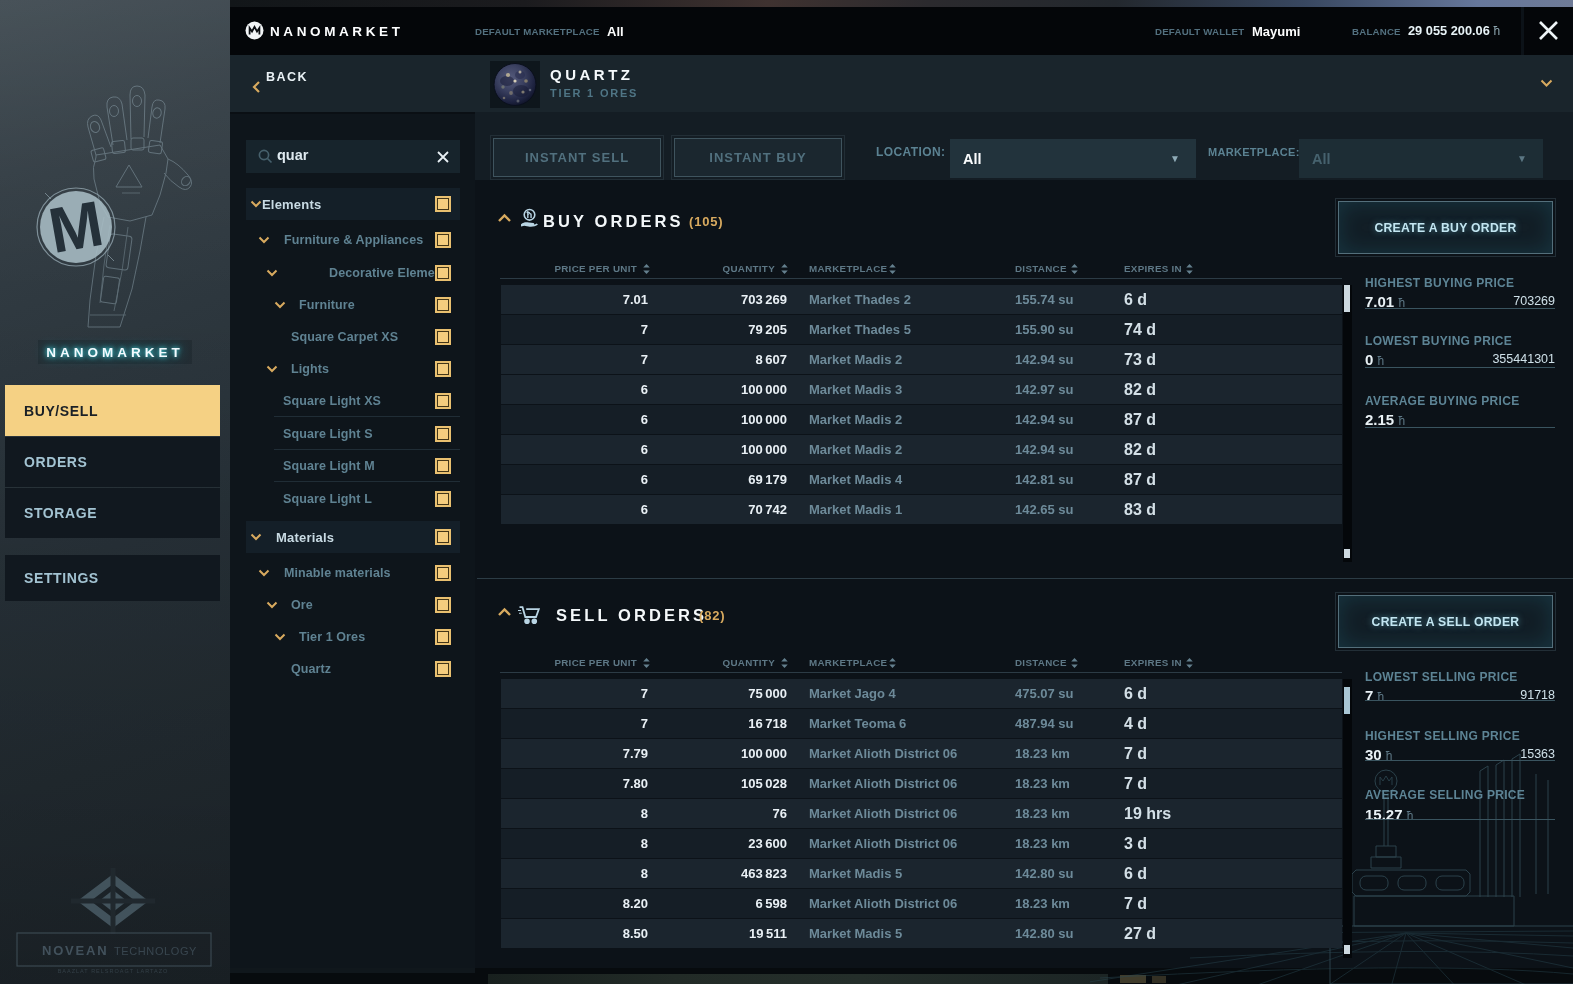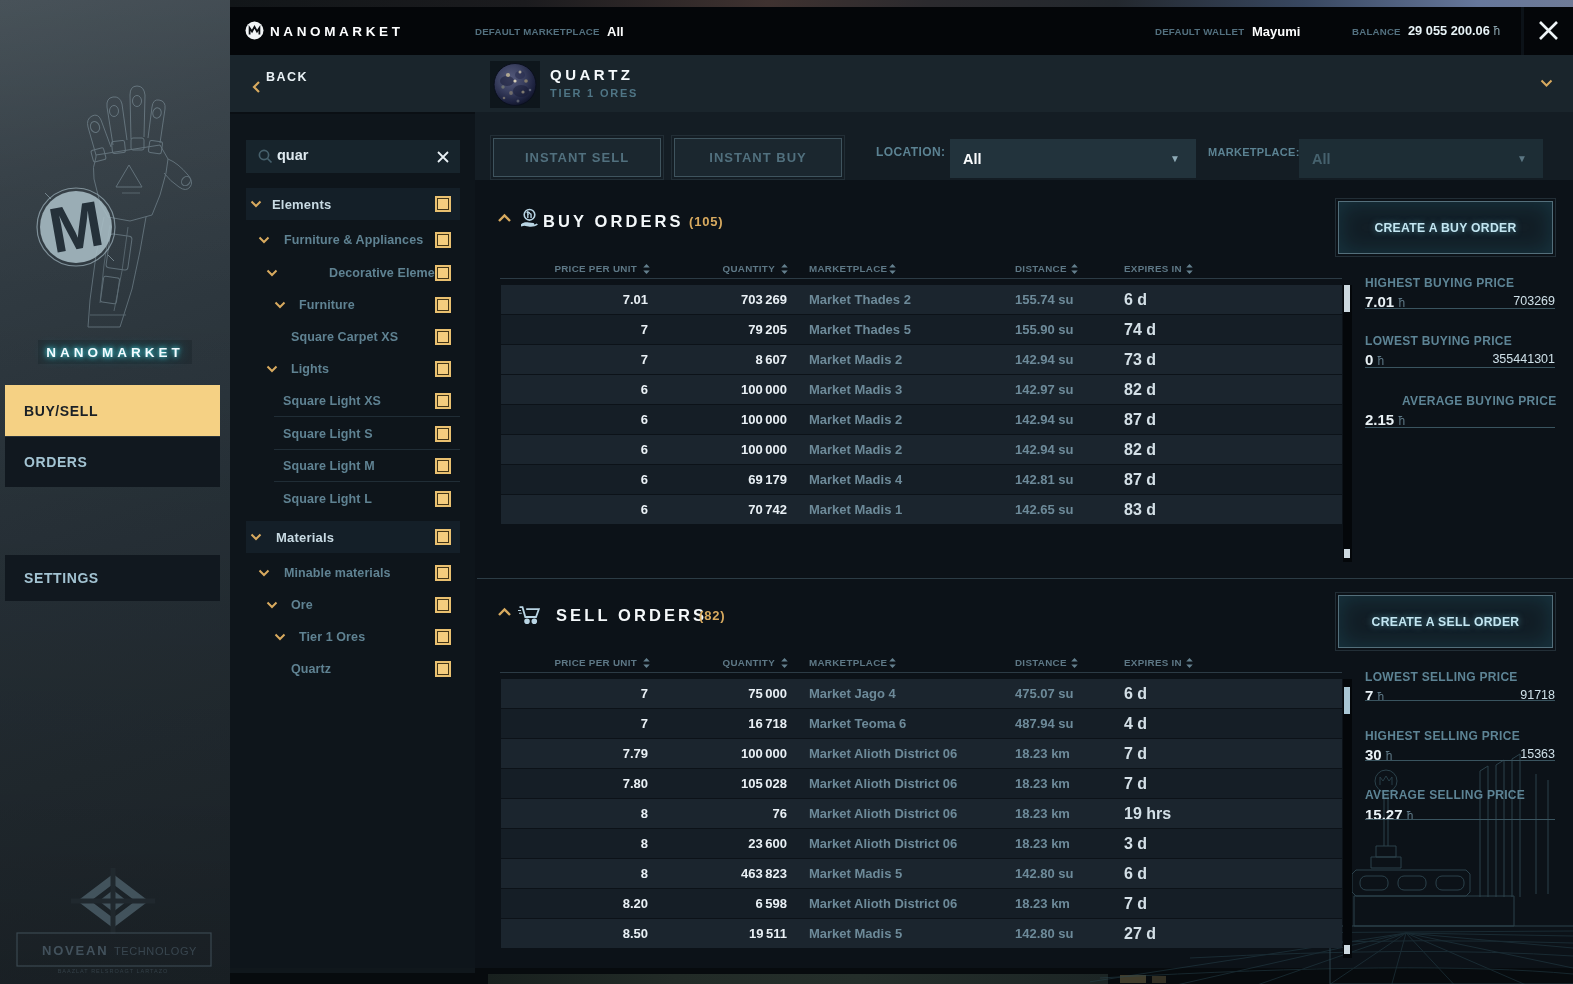--- a/index.html
+++ b/index.html
@@ -133,20 +133,21 @@
       <circle cx="76" cy="152" r="39" fill="none" stroke="#9fb4bd" stroke-width="1.2" opacity="0.7"></circle>
       <circle cx="76" cy="152" r="36" fill="#a9bdc5" opacity="0.88"></circle>
       <text x="76" y="174" text-anchor="middle" font-family="Liberation Sans, sans-serif" font-weight="bold" font-size="64" fill="#25313a" transform="rotate(-10 76 152)">M</text>
       <path d="M45 118 l6 6 M108 180 l6 6" stroke="#9fb4bd" stroke-width="1" opacity="0.6"></path>
     </g>
   </svg>
   <div class="abs" style="left:38px;top:340px;width:154px;height:24px;background:rgba(7,18,23,0.22);"></div>
   <div id="nm-side" class="abs">NANOMARKET</div>
   <div id="mi-buysell" class="menu-item">BUY/SELL</div>
   <div id="mi-orders" class="menu-item">ORDERS</div>
+  <div id="mi-storage" class="menu-item">STORAGE</div>
   <div id="mi-settings" class="menu-item">SETTINGS</div>
   <svg id="novean" class="abs" style="left:0;top:860px;" width="230" height="120" viewBox="0 0 230 120">
     <g opacity="0.6">
       <g>
         <path d="M113 19 L142 41 L113 63 L84 41 Z" fill="none" stroke="#5d7480" stroke-width="8"></path>
         <path d="M113 30 L127 41 L113 52 L99 41 Z" fill="#5d7480"></path>
         <path d="M113 37 L118 41 L113 45 L108 41 Z" fill="#232d33"></path>
         <path d="M113 8 L113 74 M71 41 L155 41" stroke="#242d33" stroke-width="5"></path>
       </g>
       <rect x="17" y="73" width="194" height="33" fill="none" stroke="#4f626d" stroke-width="1.2"></rect>
@@ -178,21 +179,21 @@
         <path d="M2 2 L12 12 M12 2 L2 12" stroke="#e8f0f4" stroke-width="1.8"></path>
       </svg>
     </div>
     <div class="abs" style="left:16px;top:76px;width:214px;height:32px;background:#141f28;"></div>
     <div class="abs" style="left:16px;top:409px;width:214px;height:32px;background:#141f28;"></div>
 
     <div class="trow" style="top:78px;">
         <svg class="chev" style="left:4px" width="12" height="8" viewBox="0 0 12 8">
           <path d="M1.5 1.5 L6 6 L10.5 1.5" fill="none" stroke="#d8aa5f" stroke-width="2"></path>
         </svg>
-        <span class="lbl1" style="margin-left:26px;">Elements</span>
+        <span class="lbl1" style="margin-left:16px;">Elements</span>
         <span class="chk"></span>
       </div>
     <div class="trow" style="top:114px;">
         <svg class="chev" style="left:12px" width="12" height="8" viewBox="0 0 12 8">
           <path d="M1.5 1.5 L6 6 L10.5 1.5" fill="none" stroke="#d8aa5f" stroke-width="2"></path>
         </svg>
         <span class="lbl2" style="margin-left:38px;">Furniture &amp; Appliances</span>
         <span class="chk"></span>
       </div>
     <div class="trow" style="top:147px;">
@@ -469,21 +470,21 @@
   </div>
 
   <div class="stat-label" style="left:1135px;top:269px;">HIGHEST BUYING PRICE</div>
   <div class="stat-price" style="top:286px;">7.01 <span class="hbar">ħ</span></div>
   <div class="stat-qty" style="top:287px;">703269</div>
   <div class="stat-line" style="top:301px;"></div>
   <div class="stat-label" style="left:1135px;top:327px;">LOWEST BUYING PRICE</div>
   <div class="stat-price" style="top:344px;">0 <span class="hbar">ħ</span></div>
   <div class="stat-qty" style="top:345px;">355441301</div>
   <div class="stat-line" style="top:360px;"></div>
-  <div class="stat-label" style="left:1172px;top:387px;">AVERAGE BUYING PRICE</div>
+  <div class="stat-label" style="left:1135px;top:387px;">AVERAGE BUYING PRICE</div>
   <div class="stat-price" style="top:404px;">2.15 <span class="hbar">ħ</span></div>
   <div class="stat-line" style="top:420px;"></div>
 
   <div class="abs" style="left:247px;top:571px;width:1096px;border-bottom:1px solid #2c3c45;"></div>
 
   <svg class="abs" style="left:267px;top:600px" width="15" height="10" viewBox="0 0 15 10">
     <path d="M2 8 L7.5 2.5 L13 8" fill="none" stroke="#d8aa5f" stroke-width="2.4"></path>
   </svg>
   <svg class="abs" style="left:287px;top:597px" width="24" height="21" viewBox="0 0 24 21">
     <g stroke="#b9d5e4" fill="none" stroke-width="1.8">

